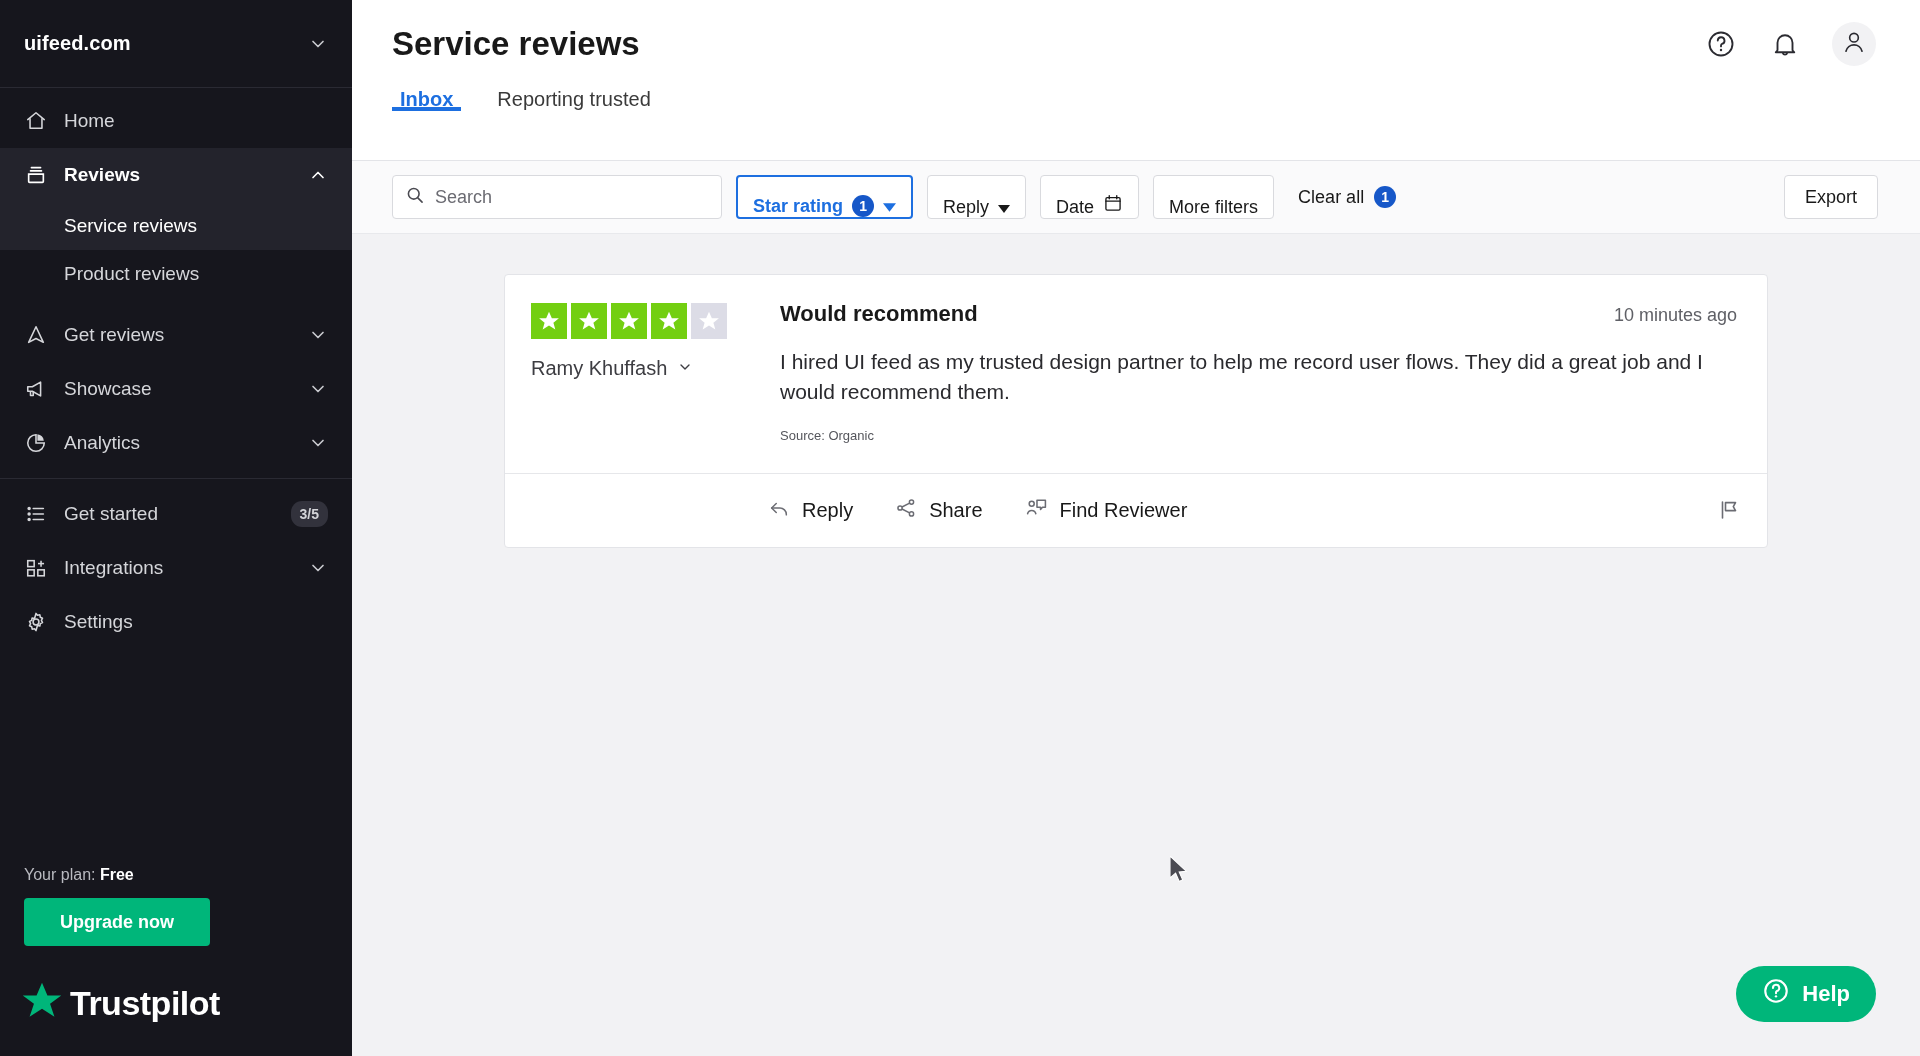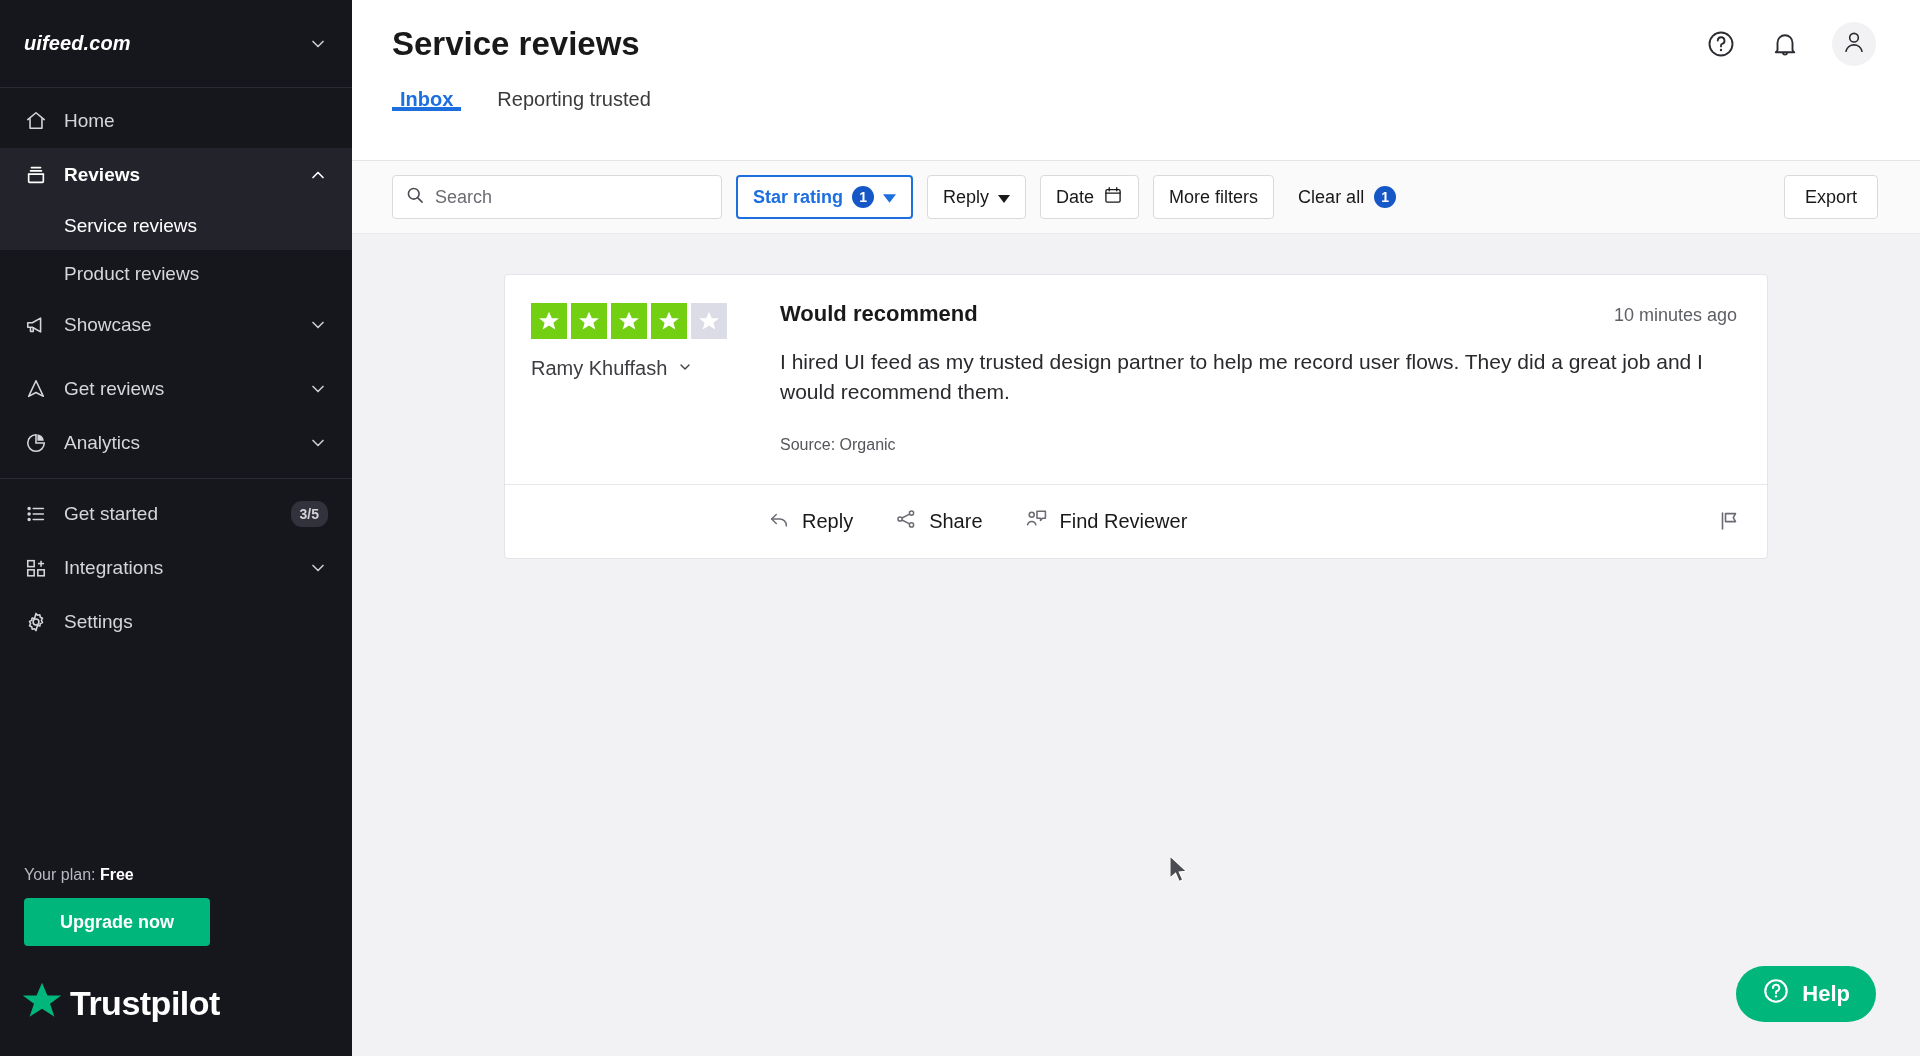--- a/index.html
+++ b/index.html
@@ -18,21 +18,20 @@
     color: #d9dadd;
     display: flex; flex-direction: column;
     flex: 0 0 352px;
     position: relative;
   }
   .brand {
     height: 88px; flex: 0 0 88px;
     display: flex; align-items: center;
     padding: 0 24px 0 24px;
     border-bottom: 1px solid #2a2a33;
-    font-style: italic;
   }
   .brand-name {
     font-size: 20px; font-weight: bold; color: #ffffff;
     flex: 1 1 auto; letter-spacing: 0.1px;
   }
   .chev { flex: 0 0 auto; display: flex; align-items: center; }
 
   .nav-group { padding-top: 6px; }
   .nav-item {
     height: 54px;
@@ -132,21 +131,21 @@
     display: flex; align-items: center; gap: 10px;
     padding: 0 12px;
   }
   .search-box input {
     border: none; outline: none; font-size: 18px; color: #191919;
     font-family: "Liberation Sans", sans-serif; width: 100%; background: transparent;
   }
   .search-box input::placeholder { color: #6b6b72; }
   .fbtn {
     height: 44px; border: 1px solid #d9dade; border-radius: 4px;
-    background: #ffffff; display: flex; align-items: center; gap: 9px;
+    background: #ffffff; display: flex; align-items: flex-end; gap: 9px;
     padding: 0 15px; font-size: 18px; color: #191919; cursor: pointer;
     font-family: "Liberation Sans", sans-serif;
     white-space: nowrap;
   }
   .fbtn.primary { border: 2px solid #1d6fe0; color: #1d6fe0; font-weight: bold; }
   .pill {
     background: #1657c8; color: #ffffff; font-size: 14px; font-weight: bold;
     min-width: 22px; height: 22px; border-radius: 11px;
     display: inline-flex; align-items: center; justify-content: center;
     padding: 0 6px;
@@ -194,21 +193,21 @@
     font-size: 20px; color: #3d3d42; cursor: pointer;
   }
   .review-col { flex: 1 1 auto; min-width: 0; padding-left: 4px;}
   .review-head { display: flex; align-items: baseline; gap: 13px; }
   .review-title { font-size: 22px; font-weight: bold; color: #191919; flex: 1 1 auto;}
   .review-time { font-size: 18px; color: #5f6066; }
   .review-text {
     margin-top: 20px; font-size: 21px; line-height: 1.45; color: #2a2a2e;
     max-width: 960px;
   }
-  .review-source { margin-top: 28px; font-size: 16px; color: #55565c; }
+  .review-source { margin-top: 20px; font-size: 13px; color: #55565c; }
 
   .card-foot {
     border-top: 1px solid #e6e7ea;
     height: 74px; display: flex; align-items: center;
     padding: 0 26px;
   }
   .foot-actions { display: flex; align-items: center; gap: 42px; margin-left: 237px;}
   .faction {
     display: flex; align-items: center; gap: 12px;
     font-size: 20px; color: #191919; cursor: pointer;
@@ -269,42 +268,42 @@
         </span>
       </div>
 
       <div class="sub-item selected">
         <span>Service reviews</span>
       </div>
       <div class="sub-item">
         <span>Product reviews</span>
       </div>
 
+      <div class="nav-item" style="margin-top:10px">
+        <span class="ico">
+          <svg width="22" height="22" viewBox="0 0 24 24" fill="none" stroke="#d5d6da" stroke-width="1.7" stroke-linejoin="round">
+              <path d="M12 3 20 20l-8-4.2L4 20z"></path>
+            </svg>
+        </span>
+        <span class="lbl">Get reviews</span>
+        <span class="chev">
+          <svg width="20" height="20" viewBox="0 0 24 24" fill="none" stroke="#c9cacf" stroke-width="2" stroke-linecap="round" stroke-linejoin="round">
+              <polyline points="6 9 12 15 18 9"></polyline>
+            </svg>
+        </span>
+      </div>
+
       <div class="nav-item">
         <span class="ico">
           <svg width="22" height="22" viewBox="0 0 24 24" fill="none" stroke="#d5d6da" stroke-width="1.7" stroke-linejoin="round">
               <path d="M3 9.5h5l9-5v15l-9-5H3z"></path>
               <path d="M6 14.5V19h3v-4.5"></path>
             </svg>
         </span>
         <span class="lbl">Showcase</span>
-        <span class="chev">
-          <svg width="20" height="20" viewBox="0 0 24 24" fill="none" stroke="#c9cacf" stroke-width="2" stroke-linecap="round" stroke-linejoin="round">
-              <polyline points="6 9 12 15 18 9"></polyline>
-            </svg>
-        </span>
-      </div>
-
-      <div class="nav-item" style="margin-top:10px">
-        <span class="ico">
-          <svg width="22" height="22" viewBox="0 0 24 24" fill="none" stroke="#d5d6da" stroke-width="1.7" stroke-linejoin="round">
-              <path d="M12 3 20 20l-8-4.2L4 20z"></path>
-            </svg>
-        </span>
-        <span class="lbl">Get reviews</span>
         <span class="chev">
           <svg width="20" height="20" viewBox="0 0 24 24" fill="none" stroke="#c9cacf" stroke-width="2" stroke-linecap="round" stroke-linejoin="round">
               <polyline points="6 9 12 15 18 9"></polyline>
             </svg>
         </span>
       </div>
 
       <div class="nav-item">
         <span class="ico">
           <svg width="22" height="22" viewBox="0 0 24 24" fill="none" stroke="#d5d6da" stroke-width="1.7">

